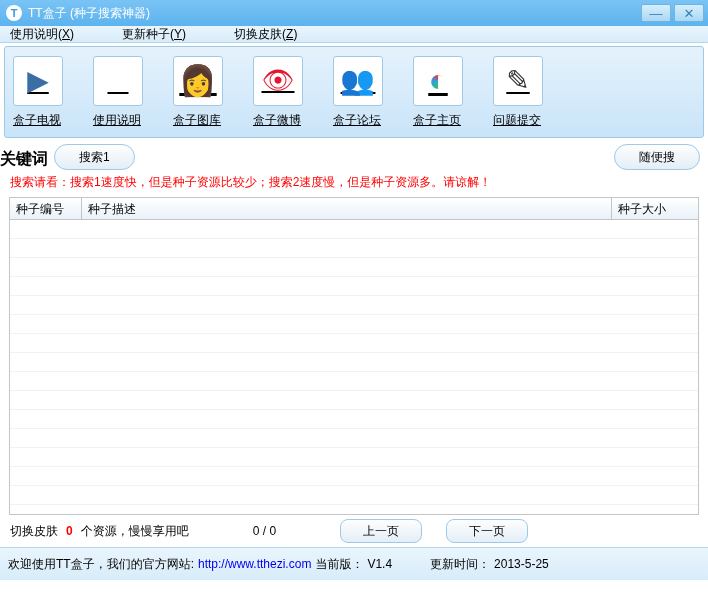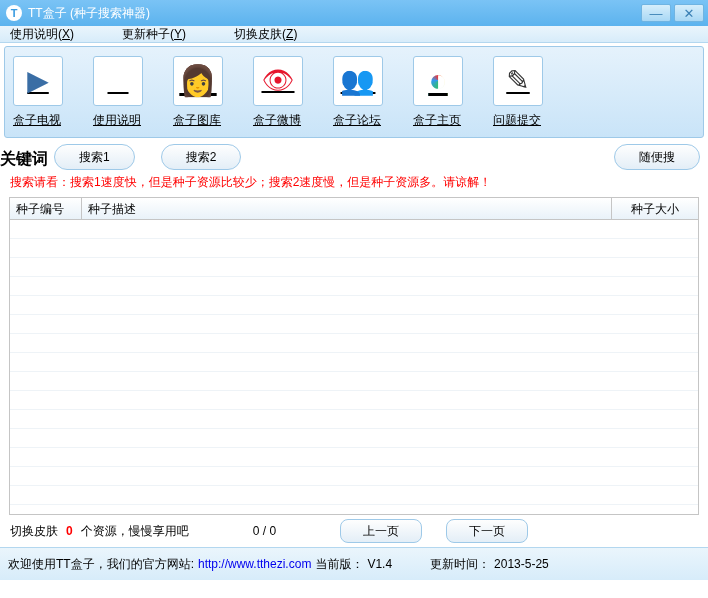--- a/index.html
+++ b/index.html
@@ -26,21 +26,21 @@
 .searchbar .btn { height: 26px; padding: 0 24px; background: linear-gradient(#fefefe,#e3eef7); border: 1px solid #9ec9e8; border-radius: 13px; cursor: pointer; display: flex; align-items: center; }
 .searchbar .spacer { width: 14px; }
 
 .hint { color: #f00; padding: 2px 10px 6px 10px; }
 
 .grid { border: 1px solid #c5c5c5; margin: 0 9px; height: 318px; background: #fff; overflow: hidden; }
 .grid-header { display: flex; height: 22px; background: linear-gradient(#fff,#e9f2f9); border-bottom: 1px solid #c5c5c5; }
 .grid-header .col { border-right: 1px solid #c5c5c5; padding: 3px 6px; }
 .col-id { width: 72px; }
 .col-desc { flex: 1; }
-.col-size { width: 86px; border-right:none !important;text-align:center; }
+.col-size { width: 86px; border-right:none !important; }
 .grid-body { height: 295px; }
 .grid-row { height: 19px; border-bottom: 1px solid #eef3f7; }
 
 .pager { height: 32px; display: flex; align-items: center; padding: 0 10px; gap: 4px; }
 .pager .red { color: #f00; font-weight: bold; margin: 0 4px; }
 .pager .page-count { margin-left: 60px; }
 .pager .btn { height: 24px; padding: 0 22px; background: linear-gradient(#fefefe,#e3eef7); border: 1px solid #9ec9e8; border-radius: 8px; cursor: pointer; margin-left: 20px; display:flex; align-items:center; }
 
 .statusbar { height: 22px; background: linear-gradient(#eaf5fc,#d7ecfa); border-top: 1px solid #b3d7ef; display: flex; align-items: center; padding: 16px 8px; gap: 4px; }
 .statusbar .link { color: #0000ee; }
@@ -97,21 +97,20 @@
   <div class="tool-item">
       <div class="tool-icon ico-feedback"></div>
       <div class="tool-label">问题提交</div>
     </div>
 </div>
 
 <div class="searchbar">
   <span class="kw-label">关键词</span>
   <div class="btn">搜索1</div>
   <div class="spacer"></div>
-  <div class="btn">搜索2</div>
   <div style="flex:1"></div>
   <div class="btn">随便搜</div>
 </div>
 
 <div class="hint">搜索请看：搜索1速度快，但是种子资源比较少；搜索2速度慢，但是种子资源多。请谅解！</div>
 
 <div class="grid">
   <div class="grid-header">
     <div class="col col-id">种子编号</div>
     <div class="col col-desc">种子描述</div>

